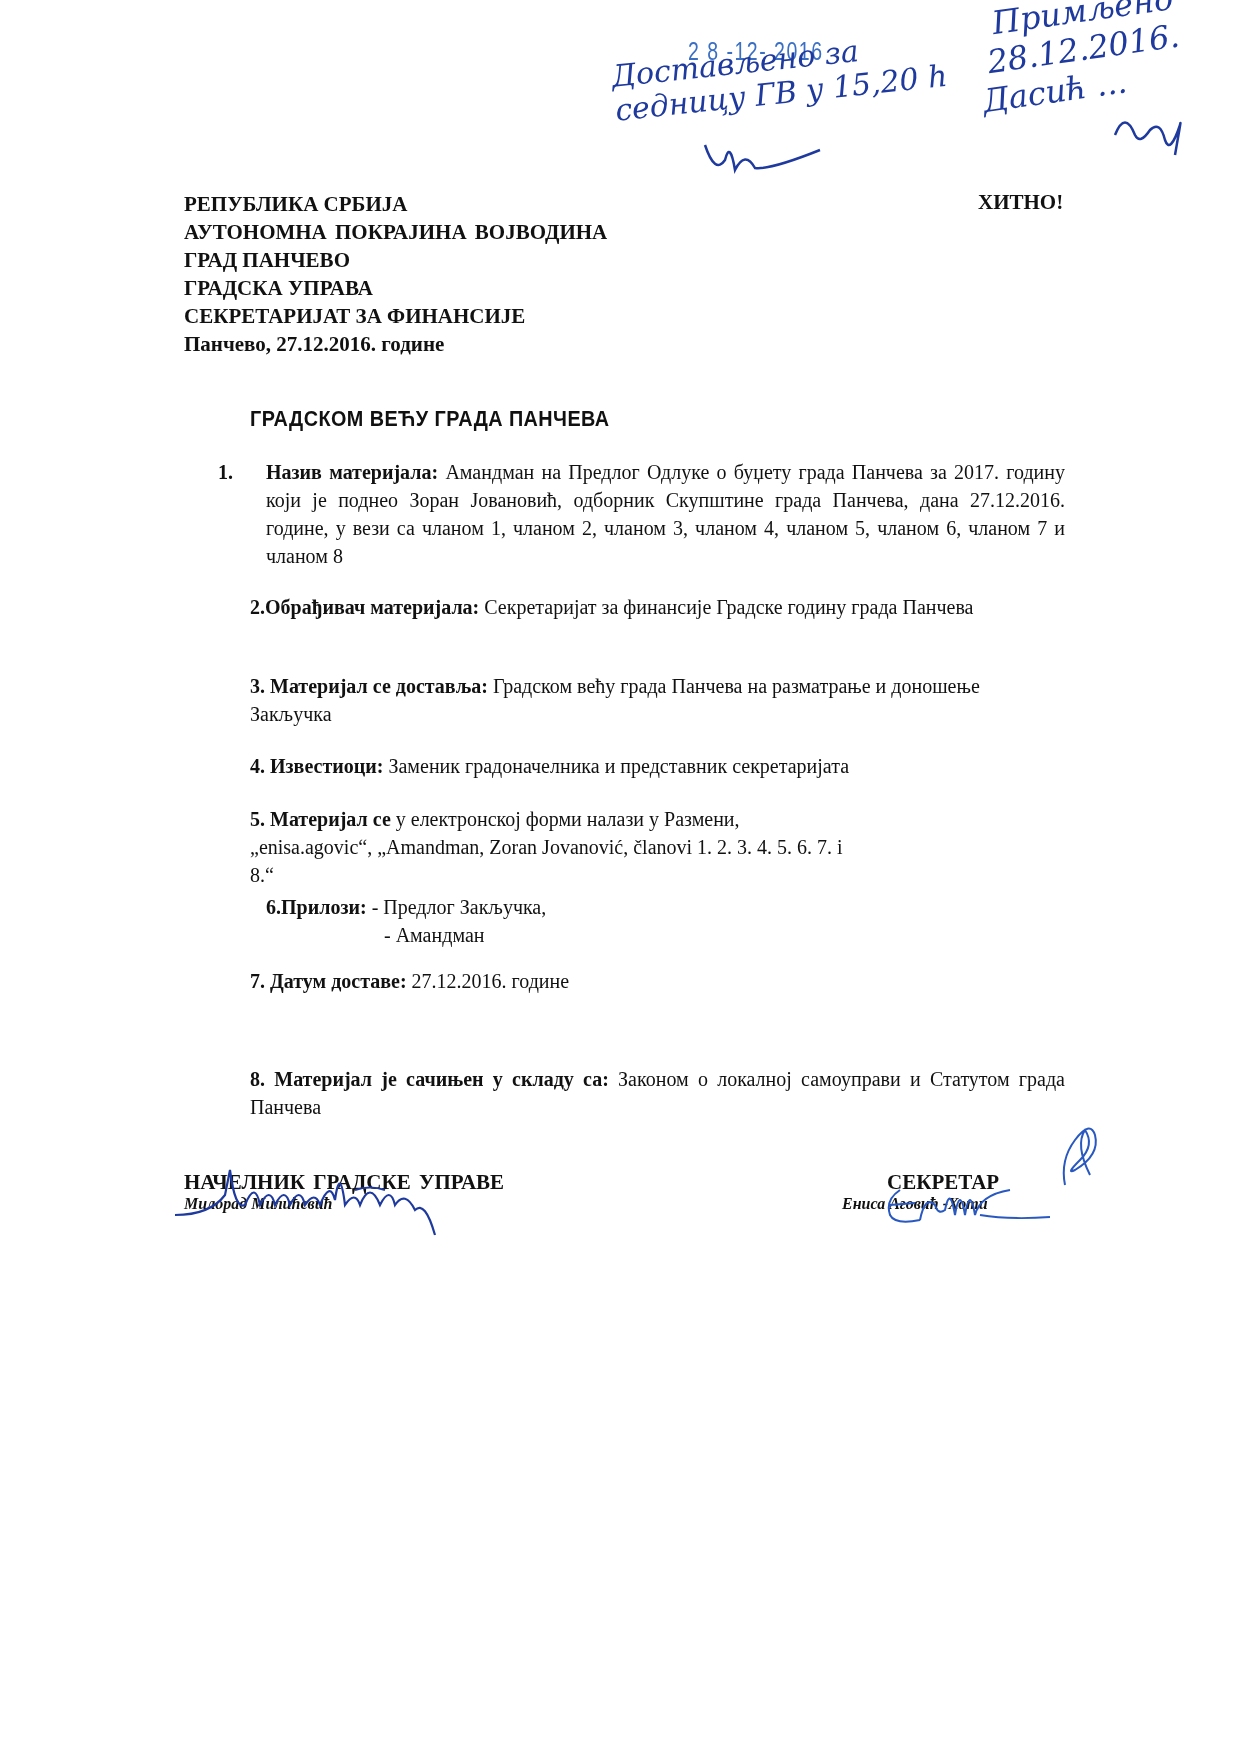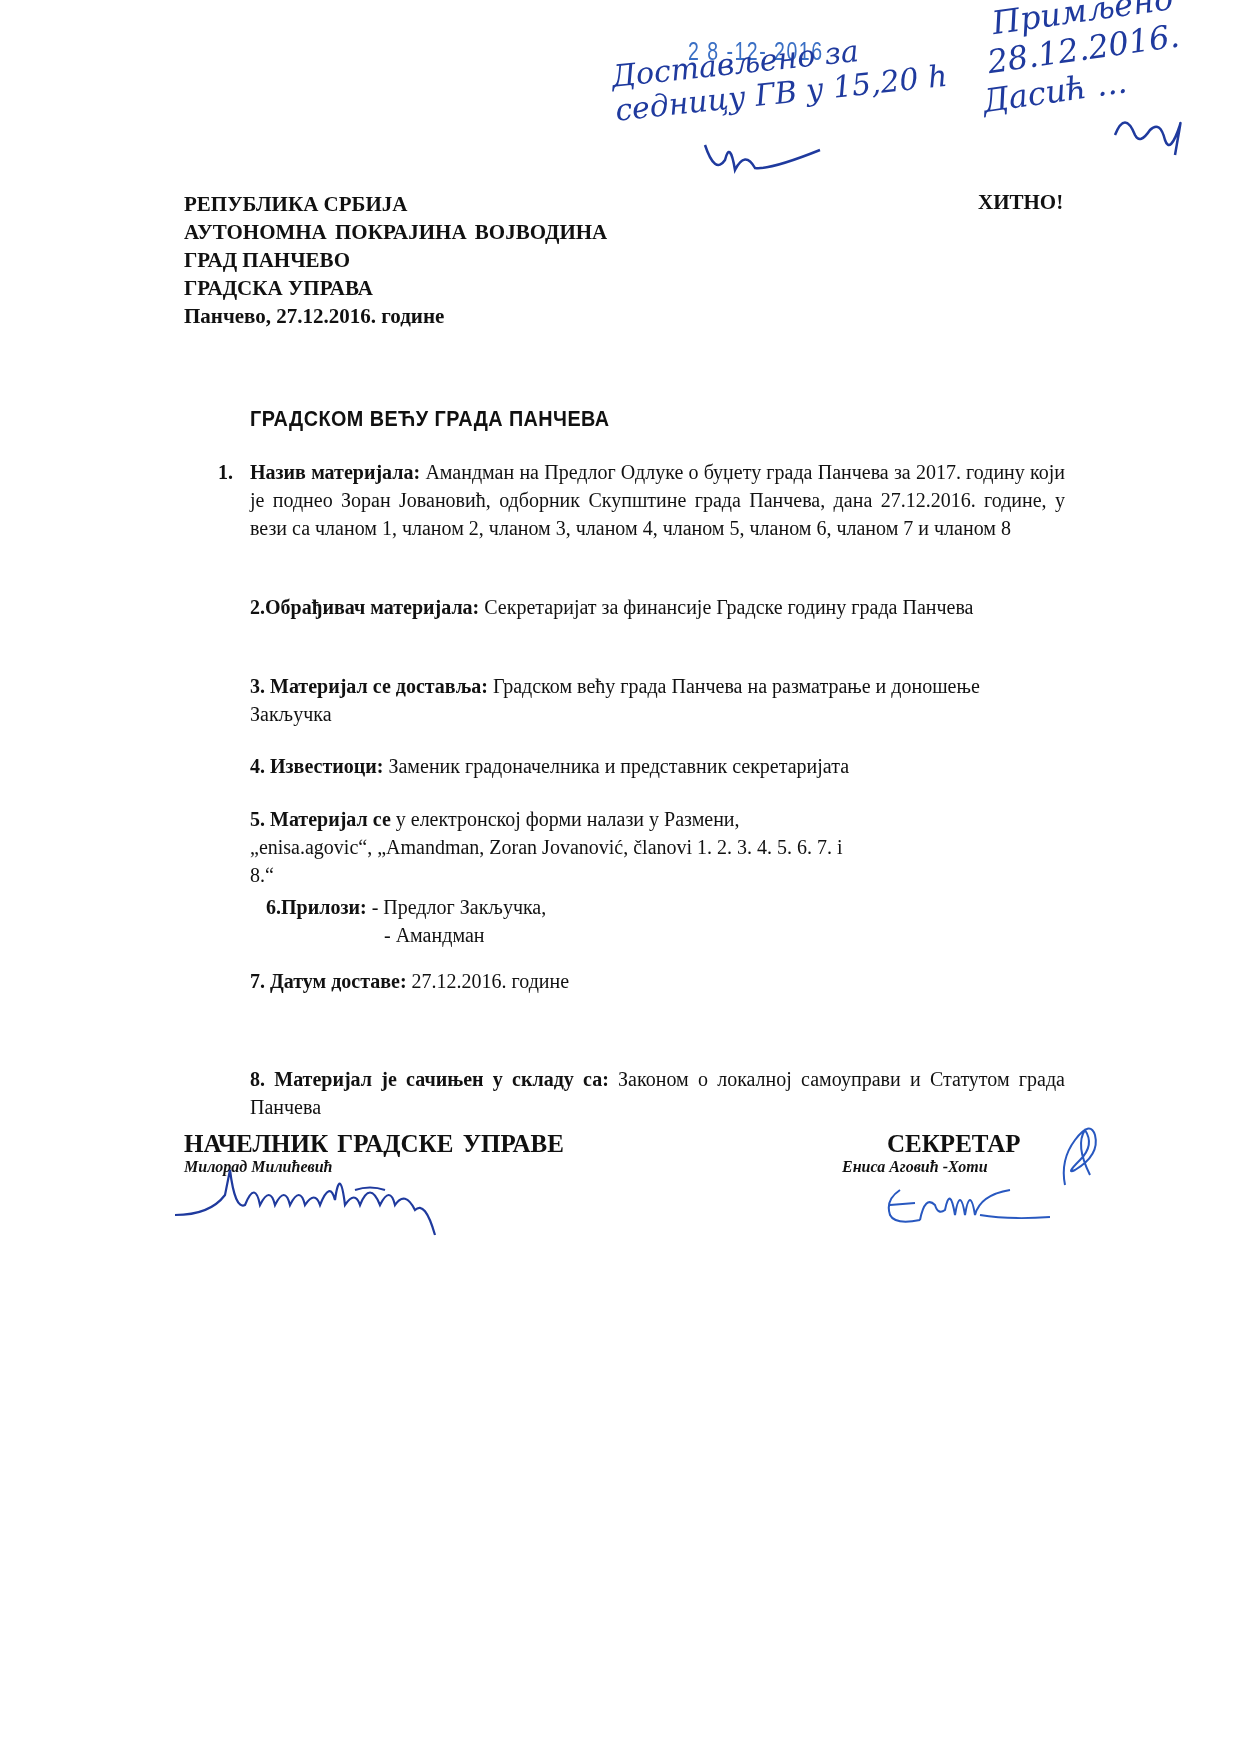--- a/index.html
+++ b/index.html
@@ -7,26 +7,26 @@
          font-family:"Liberation Serif", serif; color:#111; }
   .abs { position:absolute; }
   .hdr { left:184px; top:190px; font-size:21px; line-height:28px; font-weight:bold; }
   .urgent { left:978px; top:190px; font-size:21px; font-weight:bold; }
   .addressee { left:250px; top:406px; font-size:22px; font-weight:bold; letter-spacing:0.5px;
                font-family:"Liberation Sans Narrow","Liberation Sans", sans-serif; transform:scaleX(0.9); transform-origin:left; }
   .body-text { font-size:20px; line-height:28px; text-align:justify; }
   .item { position:absolute; left:250px; width:815px; }
   .item1 { left:218px; top:458px; width:847px; }
   .item1 .num { position:absolute; left:0; top:0; font-weight:bold; }
-  .item1 .txt { margin-left:32px; }
+  .item1 .txt { margin-left:48px; }
   .label { font-weight:bold; }
   .stamp-date { left:688px; top:36px; color:#3a6fc4; font-family:"Liberation Sans", sans-serif;
                 font-size:26px; letter-spacing:2px; transform:scaleX(0.75); transform-origin:left; }
   .hand { color:#1f3a9e; font-family:"DejaVu Serif", serif; font-style:italic; }
-  .sig-title { font-size:25px; font-weight:bold; }
+  .sig-title { font-size:21px; font-weight:bold;margin-top:40px; }
   .sig-name { font-size:16px; font-style:italic; font-weight:bold; }
   .attach { left:266px; top:893px; font-size:20px; line-height:28px; }
   .attach .sub { padding-left:118px; display:block; }
 </style>
 </head>
 <body>
 
 <div class="abs stamp-date">2 8 -12- 2016</div>
 
 <div class="abs hand" style="left:610px; top:60px; font-size:30px; line-height:34px; transform:rotate(-6deg); transform-origin:left top;">
@@ -44,20 +44,21 @@
 </div>
 <svg class="abs" style="left:1110px; top:105px;" width="80" height="55" viewBox="0 0 80 55">
   <path d="M5 30 Q15 5 25 30 Q30 40 40 25 Q50 15 55 35 Q60 50 70 20 Q72 10 65 50" stroke="#1f3a9e" stroke-width="2.5" fill="none"></path>
 </svg>
 
 <div class="abs hdr">
   <div>РЕПУБЛИКА СРБИЈА</div>
   <div style="word-spacing:3px;">АУТОНОМНА  ПОКРАЈИНА  ВОЈВОДИНА</div>
   <div>ГРАД ПАНЧЕВО</div>
   <div>ГРАДСКА УПРАВА</div>
+  <div>СЕКРЕТАРИЈАТ ЗА ФИНАНСИЈЕ</div>
   <div>Панчево, 27.12.2016. године</div>
 </div>
 <div class="abs urgent">ХИТНО!</div>
 
 <div class="abs addressee">ГРАДСКОМ  ВЕЋУ  ГРАДА  ПАНЧЕВА</div>
 
 <div class="item item1 body-text" style="position:absolute;">
   <span class="num">1.</span>
   <div class="txt"><span class="label">Назив материјала:</span><span>  Амандман  на Предлог Одлуке о буџету града Панчева за 2017. годину који је  поднео Зоран Јовановић, одборник Скупштине града Панчева,  дана 27.12.2016. године,  у вези са чланом 1, чланом 2, чланом 3, чланом 4, чланом 5, чланом 6, чланом 7 и чланом 8</span></div>
 </div>

